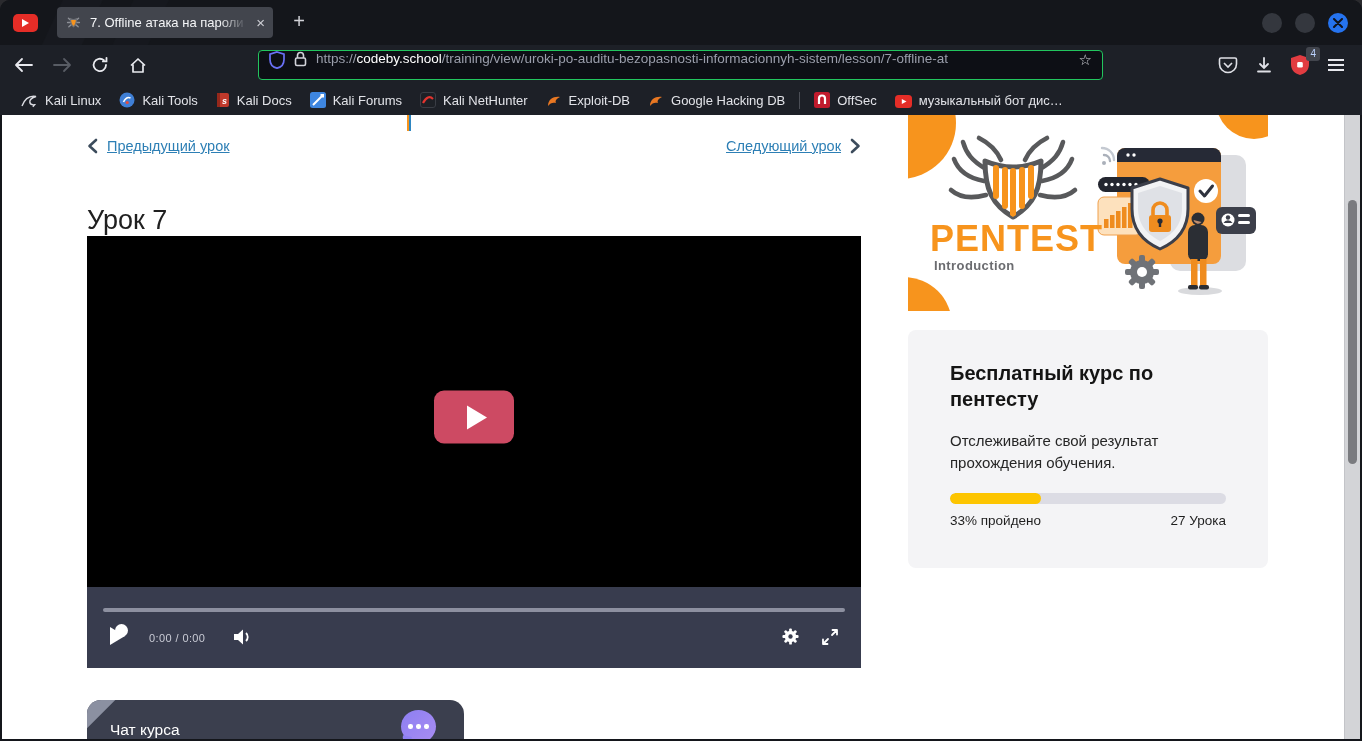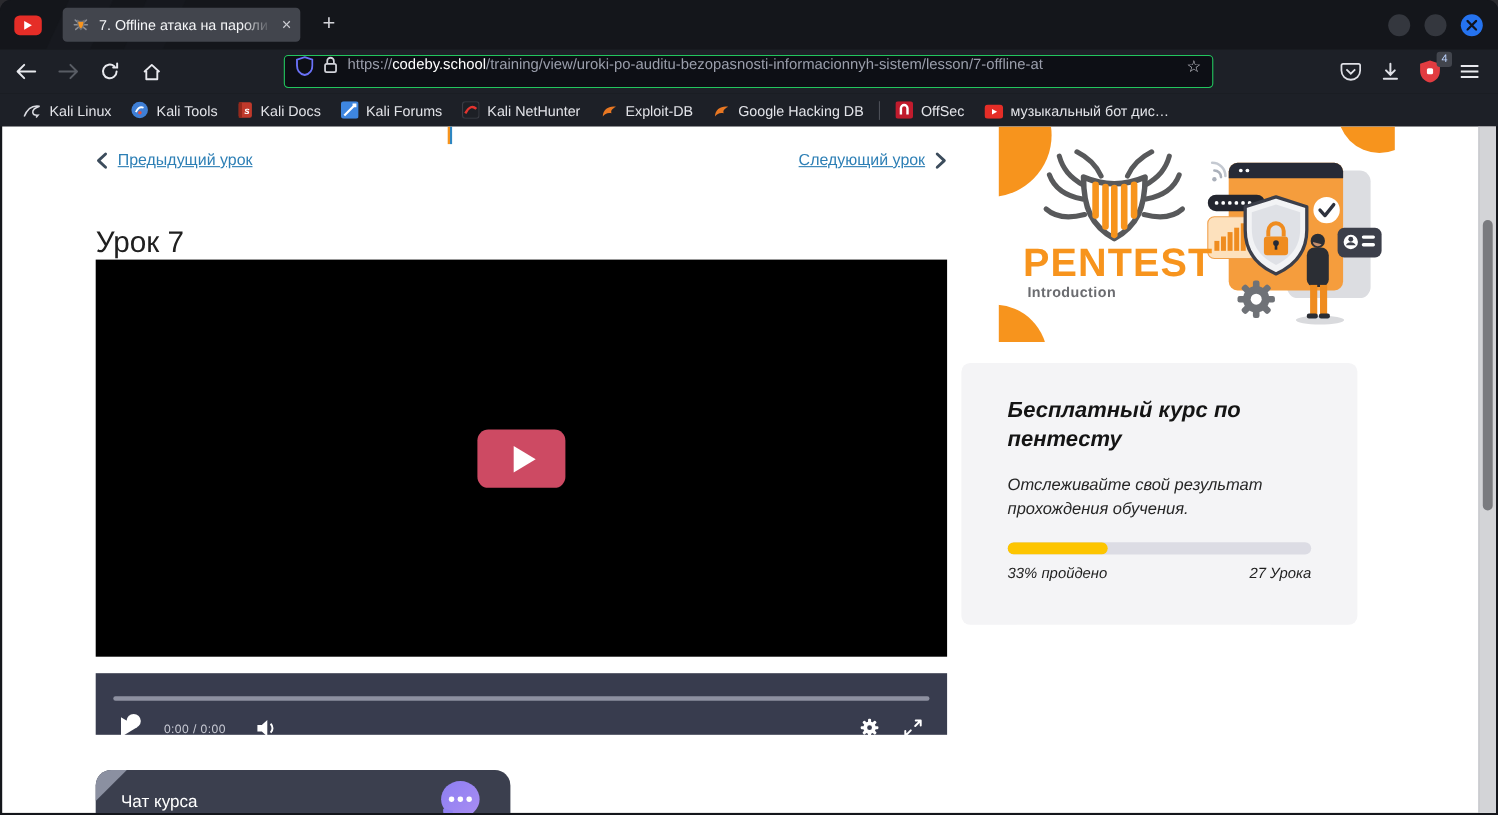--- a/index.html
+++ b/index.html
@@ -58,21 +58,21 @@
   .nav-link{display:flex;align-items:flex-end;gap:9px;font-size:14.5px;color:#2d7fb5;cursor:pointer;}
   .nav-link .lbl{text-decoration:underline;}
   .page-heading{position:absolute;left:85px;top:72px;font-size:27px;font-weight:400;color:#202020;}
 
   .player{position:absolute;left:85px;top:121px;width:774px;height:432px;}
   .screen{position:absolute;left:0;right:0;top:0;bottom:71px;background:#000;}
   .bigplay{position:absolute;left:50%;top:50%;transform:translate(-50%,-50%);width:80px;height:53px;
        background:#cd4a63;border-radius:10px;}
   .bigplay:after{content:"";position:absolute;left:33px;top:15px;border-left:20px solid #fff;
        border-top:12px solid transparent;border-bottom:12px solid transparent;}
-  .controls{position:absolute;left:0;right:0;bottom:0;height:56px;background:#383c4e;}
+  .controls{position:absolute;left:0;right:0;bottom:0;height:81px;background:#383c4e;}
   .track{position:absolute;left:16px;right:16px;top:21px;height:4px;background:#8d90a0;border-radius:2px;}
   .knob{position:absolute;left:12px;top:16px;width:13px;height:13px;background:#fff;border-radius:50%;}
   .smallplay{position:absolute;left:23px;top:40px;width:0;height:0;border-left:15px solid #fff;
        border-top:9px solid transparent;border-bottom:9px solid transparent;}
   .vtime{position:absolute;left:62px;top:45px;font-size:11px;color:#c9cbd5;letter-spacing:.4px;}
   .vol{position:absolute;left:145px;top:41px;}
   .gearbtn{position:absolute;right:61px;top:40px;}
   .fsbtn{position:absolute;right:22px;top:41px;}
 
   .chat{position:absolute;left:85px;top:585px;width:377px;height:70px;background:#3b3f4e;
@@ -82,21 +82,21 @@
   .chat-bubble{position:absolute;right:28px;top:10px;width:35px;height:33px;border-radius:50%;
        background:linear-gradient(135deg,#8d7ff2,#a98df2);}
   .chat-bubble:after{content:"";position:absolute;left:1px;bottom:-2px;width:9px;height:9px;
        background:#8f80f2;border-radius:0 0 0 9px;transform:rotate(12deg);}
   .cdot{position:absolute;top:14px;width:4.5px;height:4.5px;border-radius:50%;background:#fff;}
 
   .banner{position:absolute;left:906px;top:0;width:360px;height:196px;}
   .brand{position:absolute;left:22px;top:103px;font-size:36px;font-weight:800;color:#f7941d;letter-spacing:1px;}
   .brand-sub{position:absolute;left:26px;top:143px;font-size:13px;font-weight:700;color:#6b6c70;letter-spacing:.4px;}
 
-  .card{position:absolute;left:872px;top:215px;width:360px;height:238px;background:#f4f4f6;border-radius:8px;font-style:italic;}
+  .card{position:absolute;left:906px;top:215px;width:360px;height:238px;background:#f4f4f6;border-radius:8px;}
   .card-title{position:absolute;left:42px;top:30px;width:255px;font-size:20px;line-height:26px;font-weight:700;color:#141414;}
   .card-desc{position:absolute;left:42px;top:100px;width:235px;font-size:15px;line-height:22px;color:#262626;}
   .pbar{position:absolute;left:42px;top:163px;width:276px;height:11px;border-radius:6px;background:#dcdce4;overflow:hidden;}
   .pfill{height:100%;border-radius:6px;background:#fdc500;width:33%;}
   .pstats{position:absolute;left:42px;top:183px;width:276px;display:flex;justify-content:space-between;
        font-size:13.5px;color:#1f1f1f;}
 
   .scroll{position:absolute;right:0;top:0;bottom:0;width:16px;background:#d3d4d7;border-left:1px solid #c3c4c8;}
   .thumb{position:absolute;left:3px;top:85px;width:9px;height:264px;border-radius:5px;background:#7a7b7f;}
 </style>

